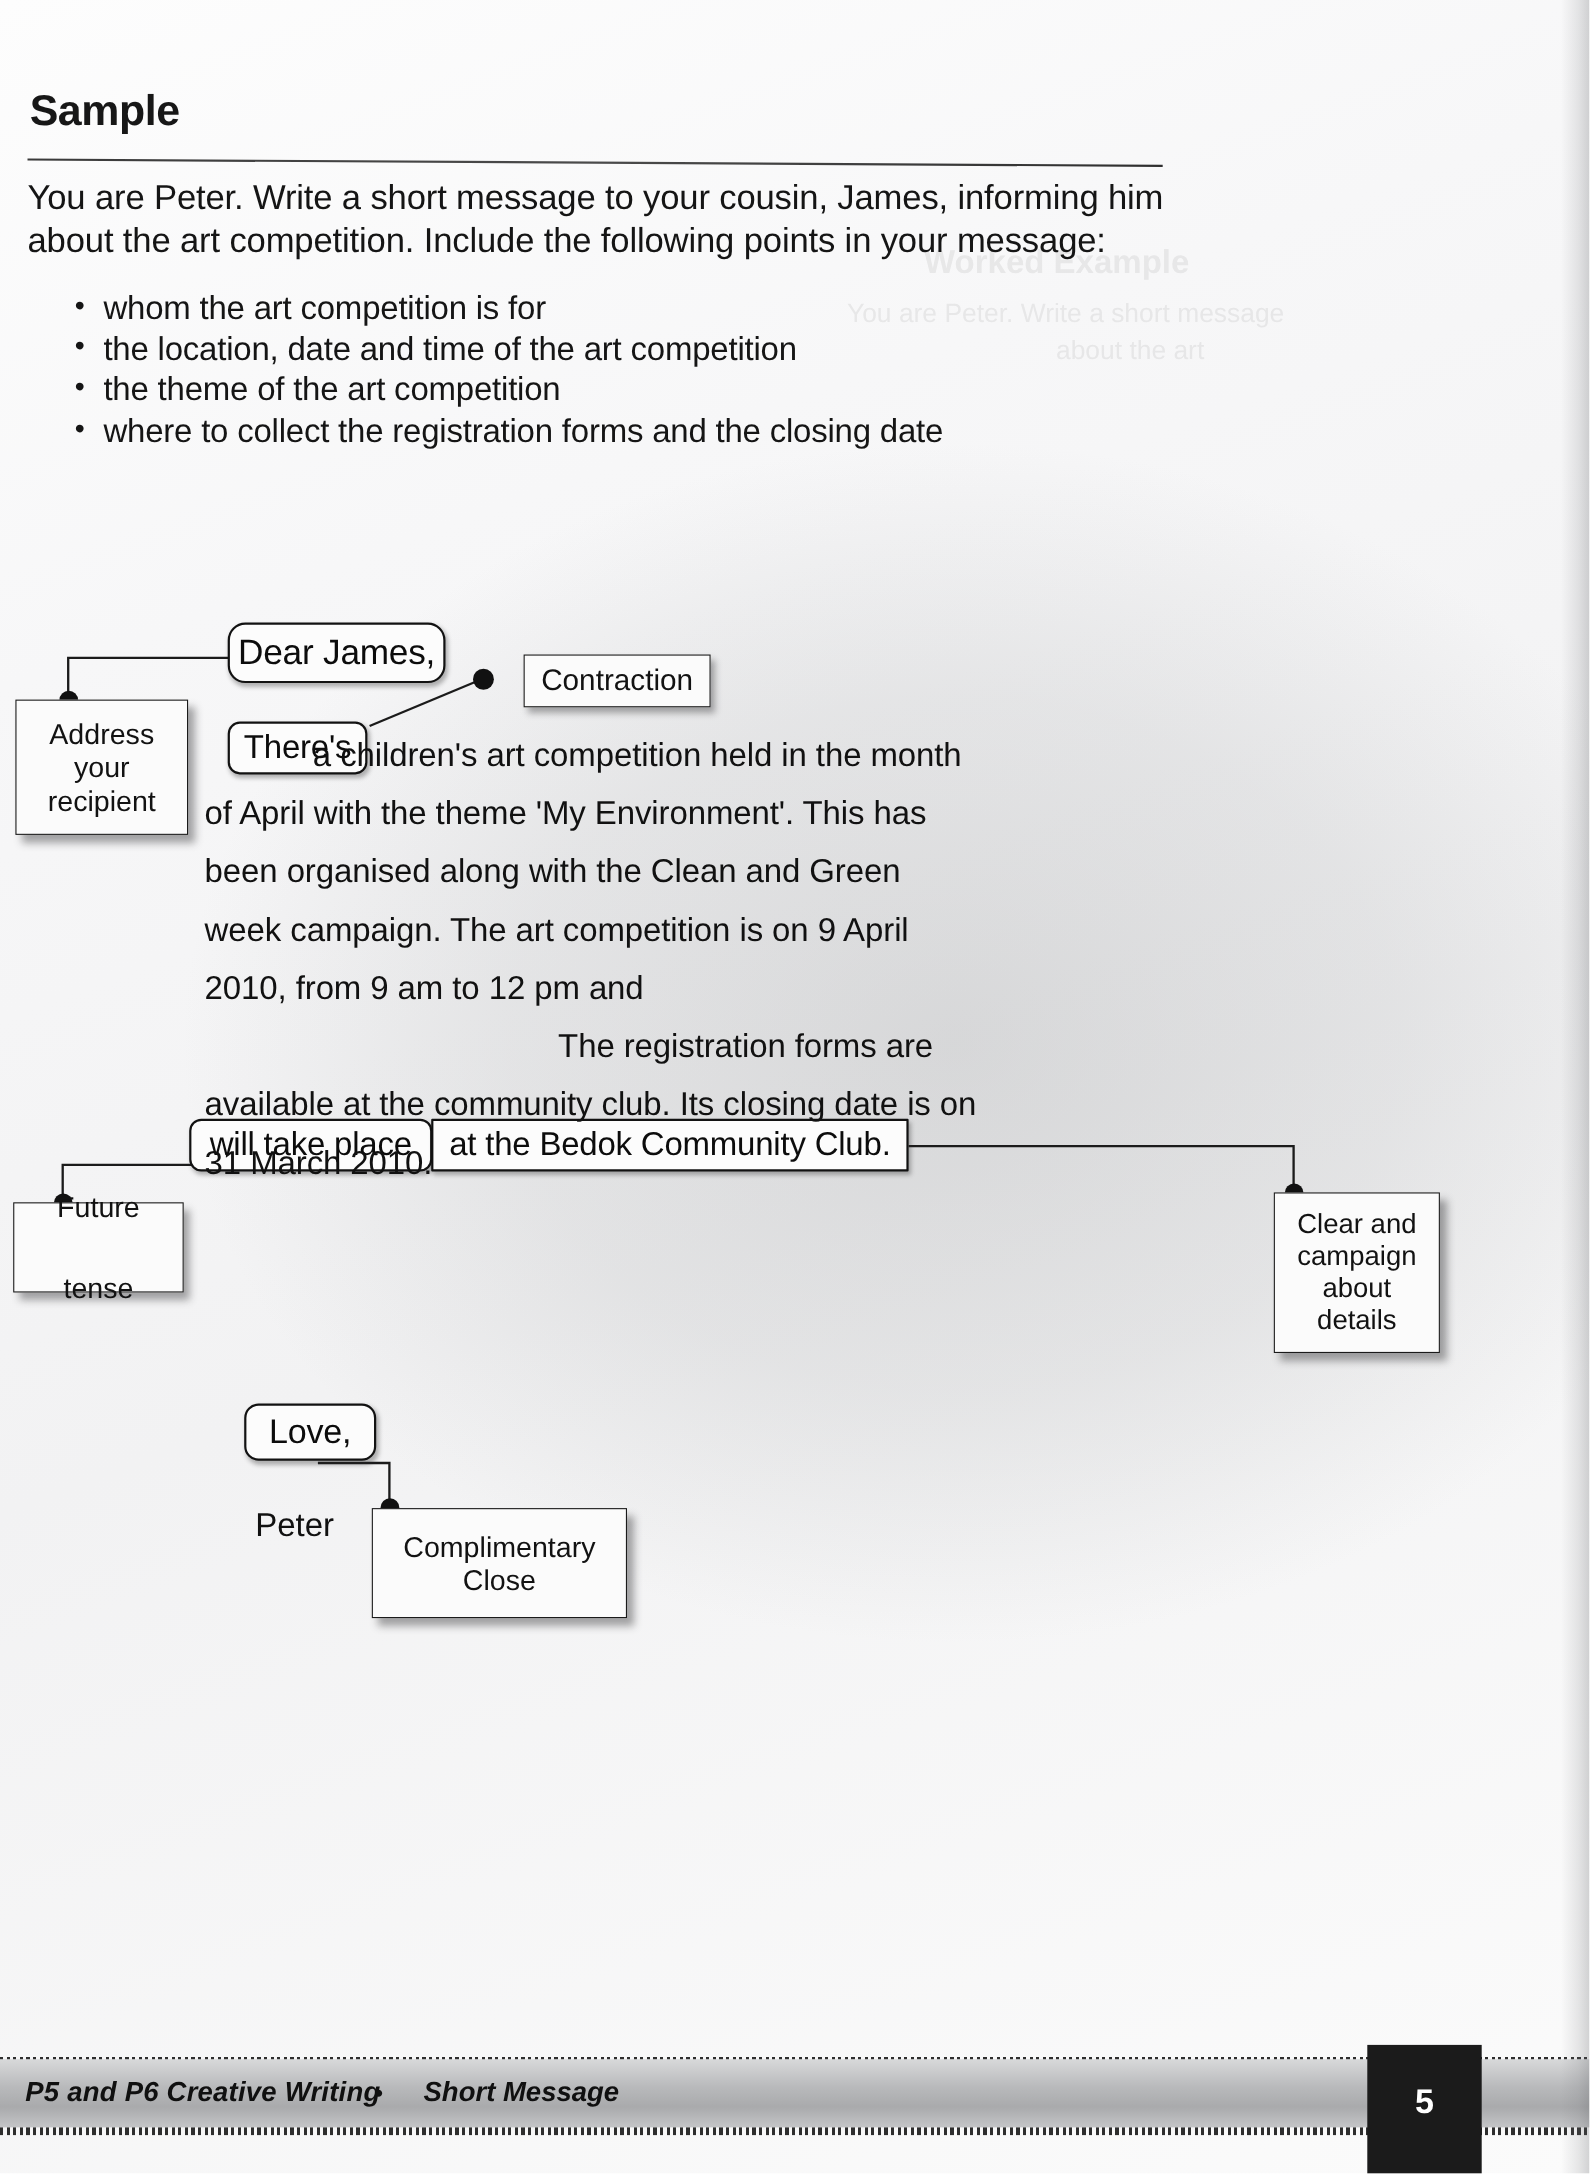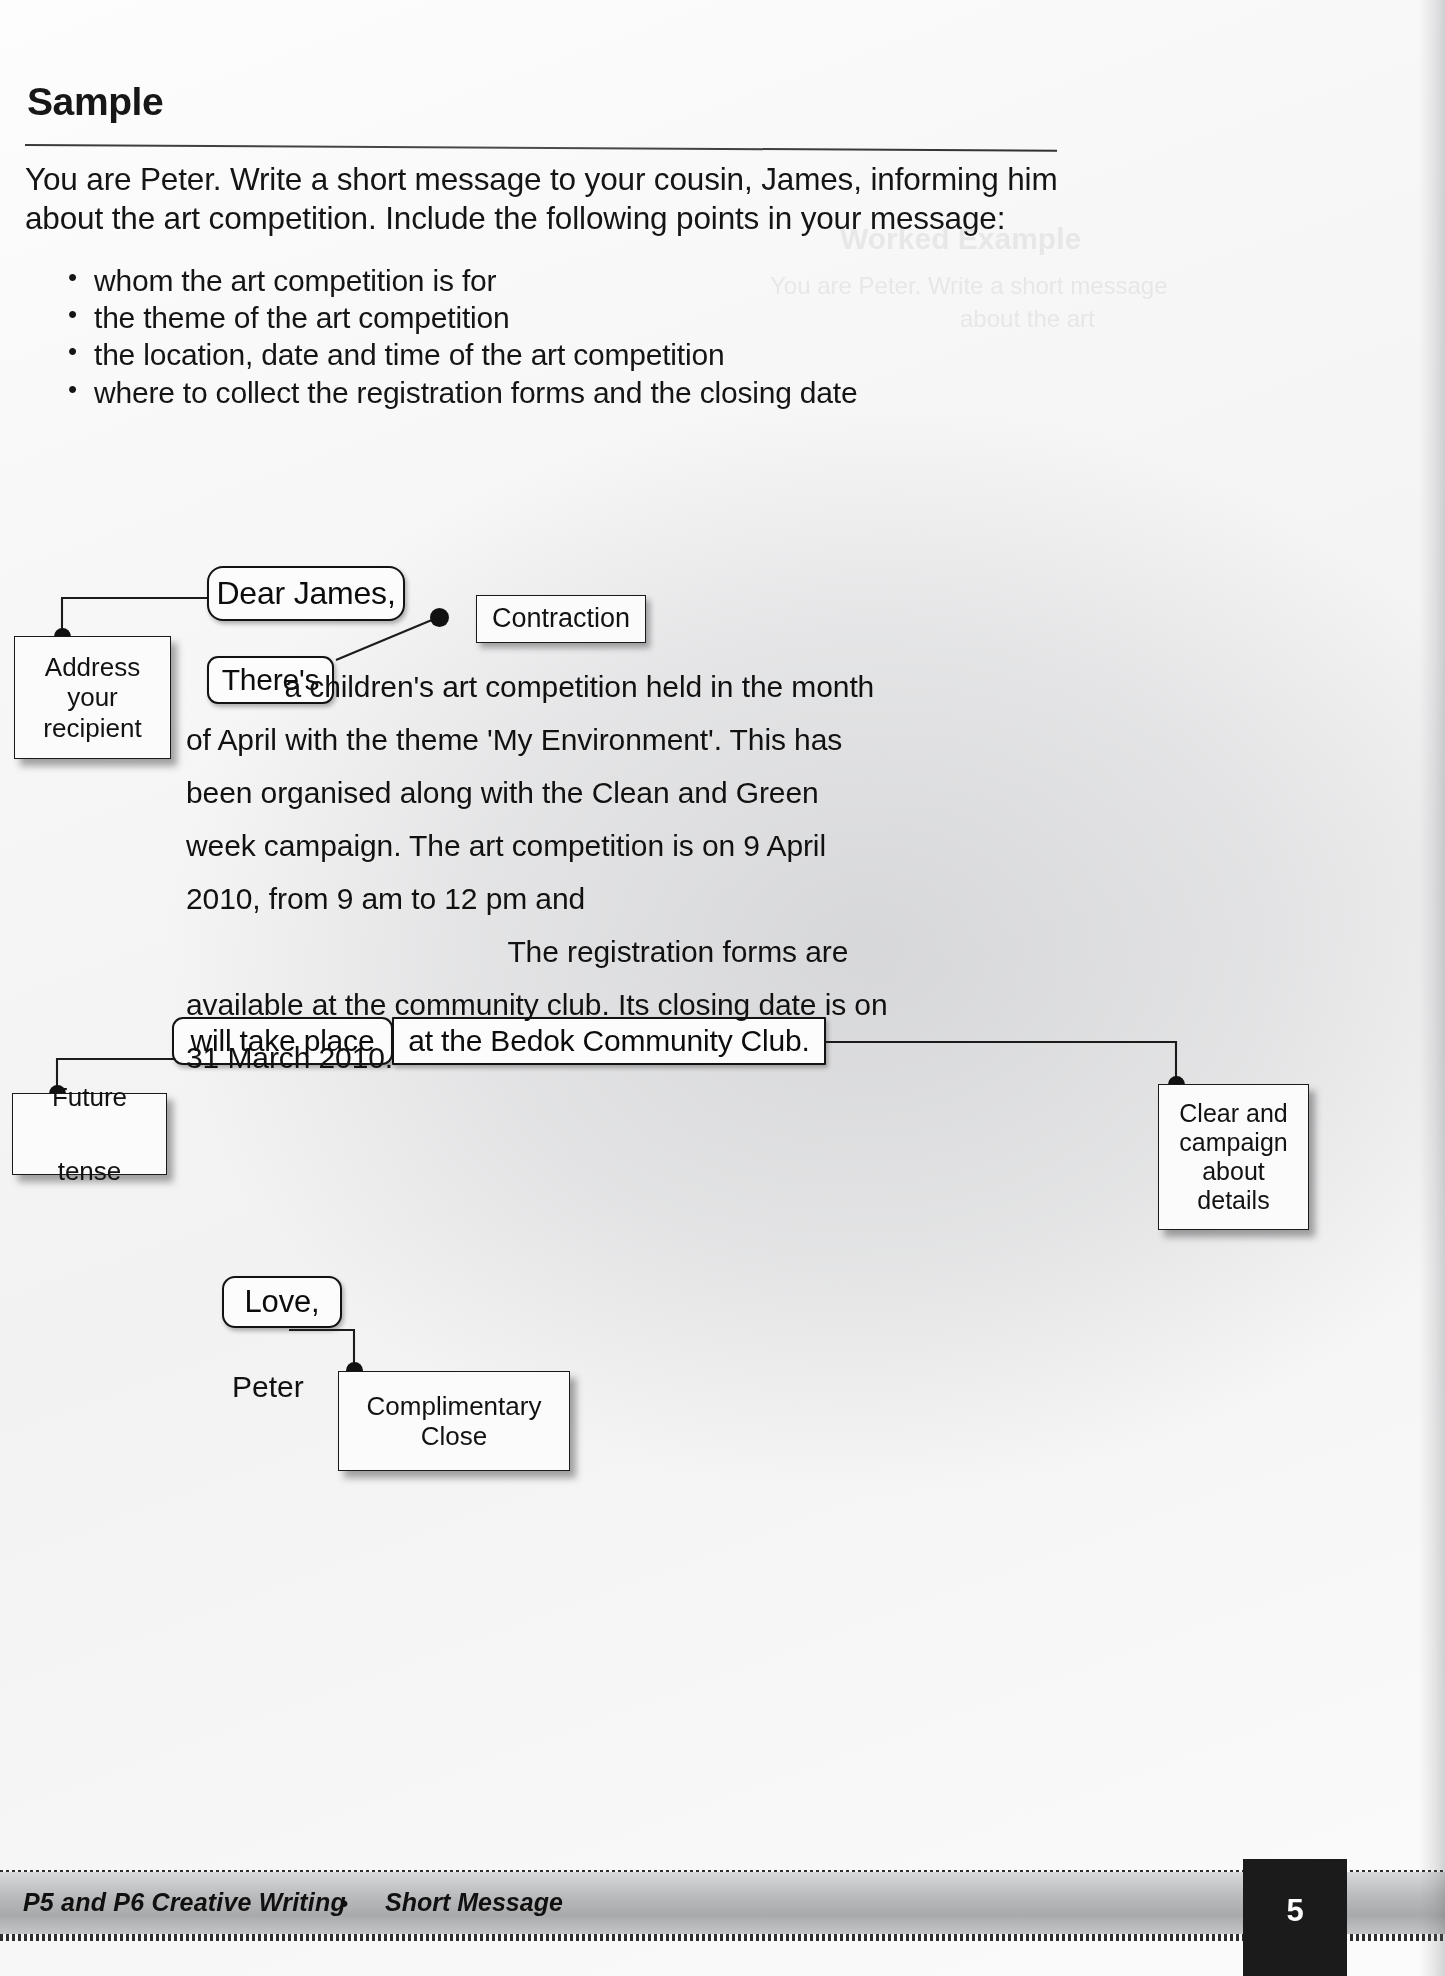--- a/index.html
+++ b/index.html
@@ -237,22 +237,22 @@
   <div class="ghost" style="left:770px; top:272px; font-size:24px;">You are Peter. Write a short message</div>
   <div class="ghost" style="left:960px; top:305px; font-size:24px;">about the art</div>
 
   <div id="heading">Sample</div>
   <div id="heading-rule"></div>
 
   <div id="prompt">You are Peter. Write a short message to your cousin, James, informing him about the art competition. Include the following points in your message:</div>
 
   <ul id="bullets">
     <li>whom the art competition is for</li>
+    <li>the location, date and time of the art competition</li>
     <li>the theme of the art competition</li>
-    <li>the location, date and time of the art competition</li>
     <li>where to collect the registration forms and the closing date</li>
   </ul>
 
   <svg id="wires" viewBox="0 0 1445 1976" preserveAspectRatio="none">
 
     <path d="M62,636 L62,598 L208,598"></path>
 
     <path d="M439,617 L336,660"></path>
 
     <path d="M57,1093 L57,1059 L176,1059"></path>

